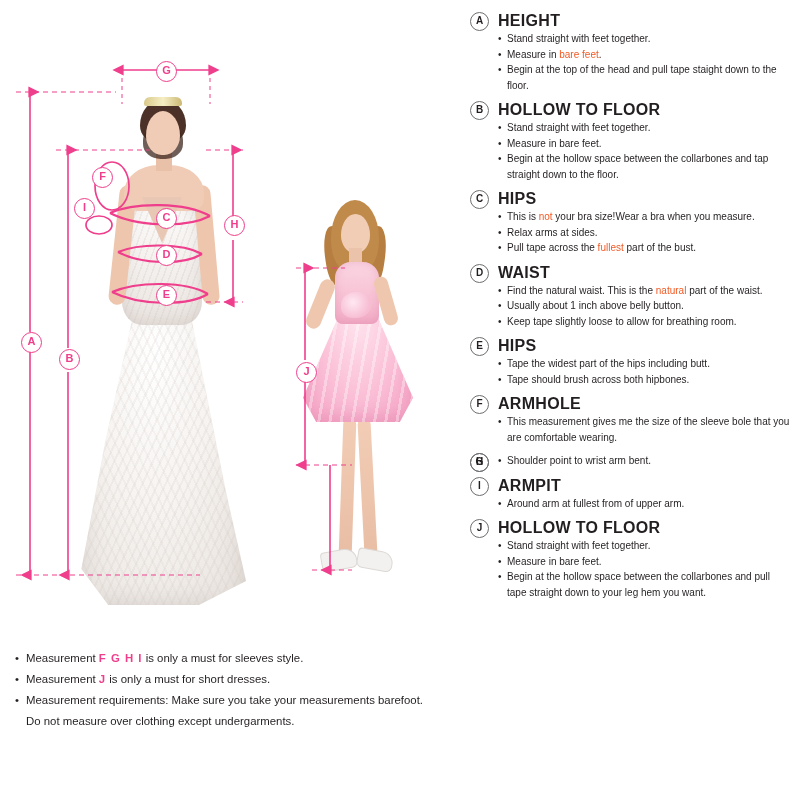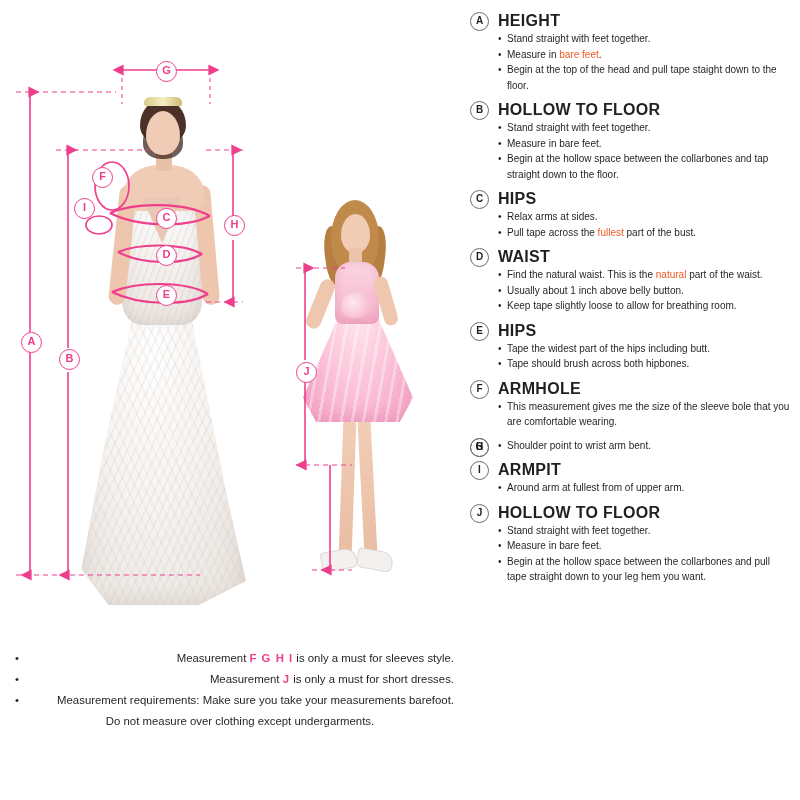--- a/index.html
+++ b/index.html
@@ -312,32 +312,30 @@
     left: 14px;
     top: 648px;
     width: 440px;
     font-size: 11.4px;
     line-height: 21px;
     color: #231f20;
   }
   #footnotes .fn {
     position: relative;
     padding-left: 12px;
-    text-align: right;
   }
   #footnotes .fn:before {
     content: "\2022";
     position: absolute;
     left: 1px;
     top: 0;
     color: #231f20;
   }
   #footnotes .cont {
     padding-left: 12px;
-    text-align: center;
   }
   .pinkcode {
     color: #ef3e8c;
     font-weight: bold;
     letter-spacing: 1px;
   }
 
   
   #right-panel {
     position: absolute;
@@ -532,20 +530,21 @@
         <li><span>Stand straight with feet together.</span></li>
         <li><span>Measure in bare feet.</span></li>
         <li><span>Begin at the hollow space between  the collarbones and tap straight down to the floor.</span></li>
       </ul>
     </div>
 
     <div class="entry">
       <div class="badge">C</div>
       <div class="etitle">HIPS</div>
       <ul>
+        <li><span>This is </span><span class="hl">not</span><span> your bra size!Wear a bra when you measure.</span></li>
         <li><span>Relax arms at sides.</span></li>
         <li><span>Pull tape across the </span><span class="hl">fullest</span><span> part of the bust.</span></li>
       </ul>
     </div>
 
     <div class="entry">
       <div class="badge">D</div>
       <div class="etitle">WAIST</div>
       <ul>
         <li><span>Find the natural waist. This is the </span><span class="hl">natural</span><span> part of the waist.</span></li>

